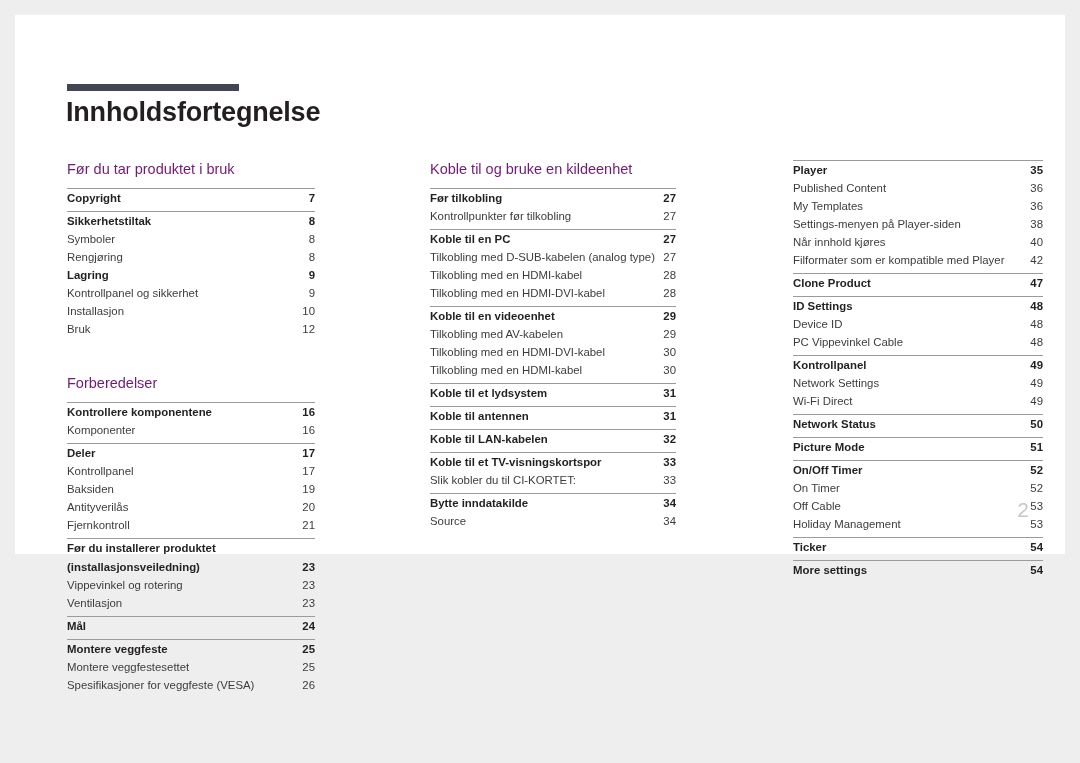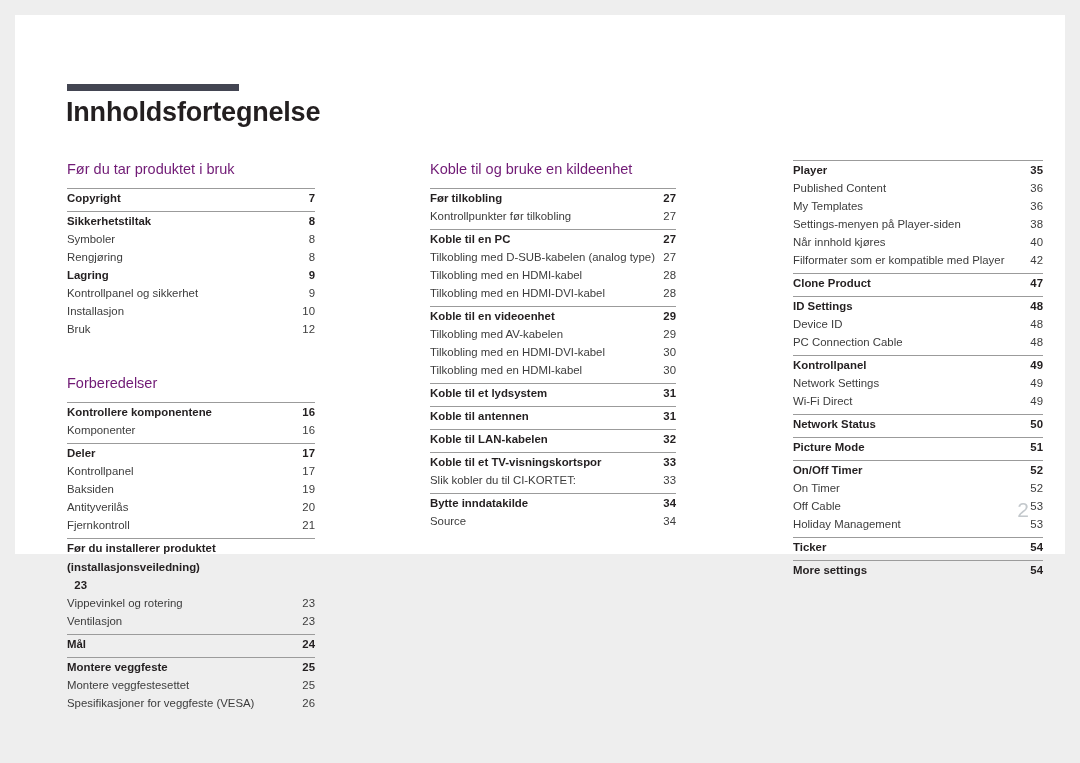--- a/index.html
+++ b/index.html
@@ -100,21 +100,20 @@
   .entry.chapter.wrap { display: block; }
   .entry.chapter.wrap .label {
     display: block;
     font-weight: bold;
     font-size: 11.4px;
     color: #231f20;
   }
   .entry.chapter.wrap .line2 {
     display: flex;
     align-items: baseline;
-    flex-direction: column;
   }
   .entry.chapter.wrap .line2 .label { flex: 1 1 auto; }
 
   
   .page-number {
     position: absolute;
     right: 36px;
     bottom: 32px;
     font-size: 21px;
     color: #c3c8cc;
@@ -368,21 +367,21 @@
         <div class="group">
           <div class="entry chapter">
             <span class="label">ID Settings</span>
             <span class="page">48</span>
           </div>
           <div class="entry sub">
             <span class="label">Device ID</span>
             <span class="page">48</span>
           </div>
           <div class="entry sub">
-            <span class="label">PC Connection Cable</span>
+            <span class="label">PC Vippevinkel Cable</span>
             <span class="page">48</span>
           </div>
         </div>
         <div class="group">
           <div class="entry chapter">
             <span class="label">Kontrollpanel</span>
             <span class="page">49</span>
           </div>
           <div class="entry sub">
             <span class="label">Network Settings</span>

